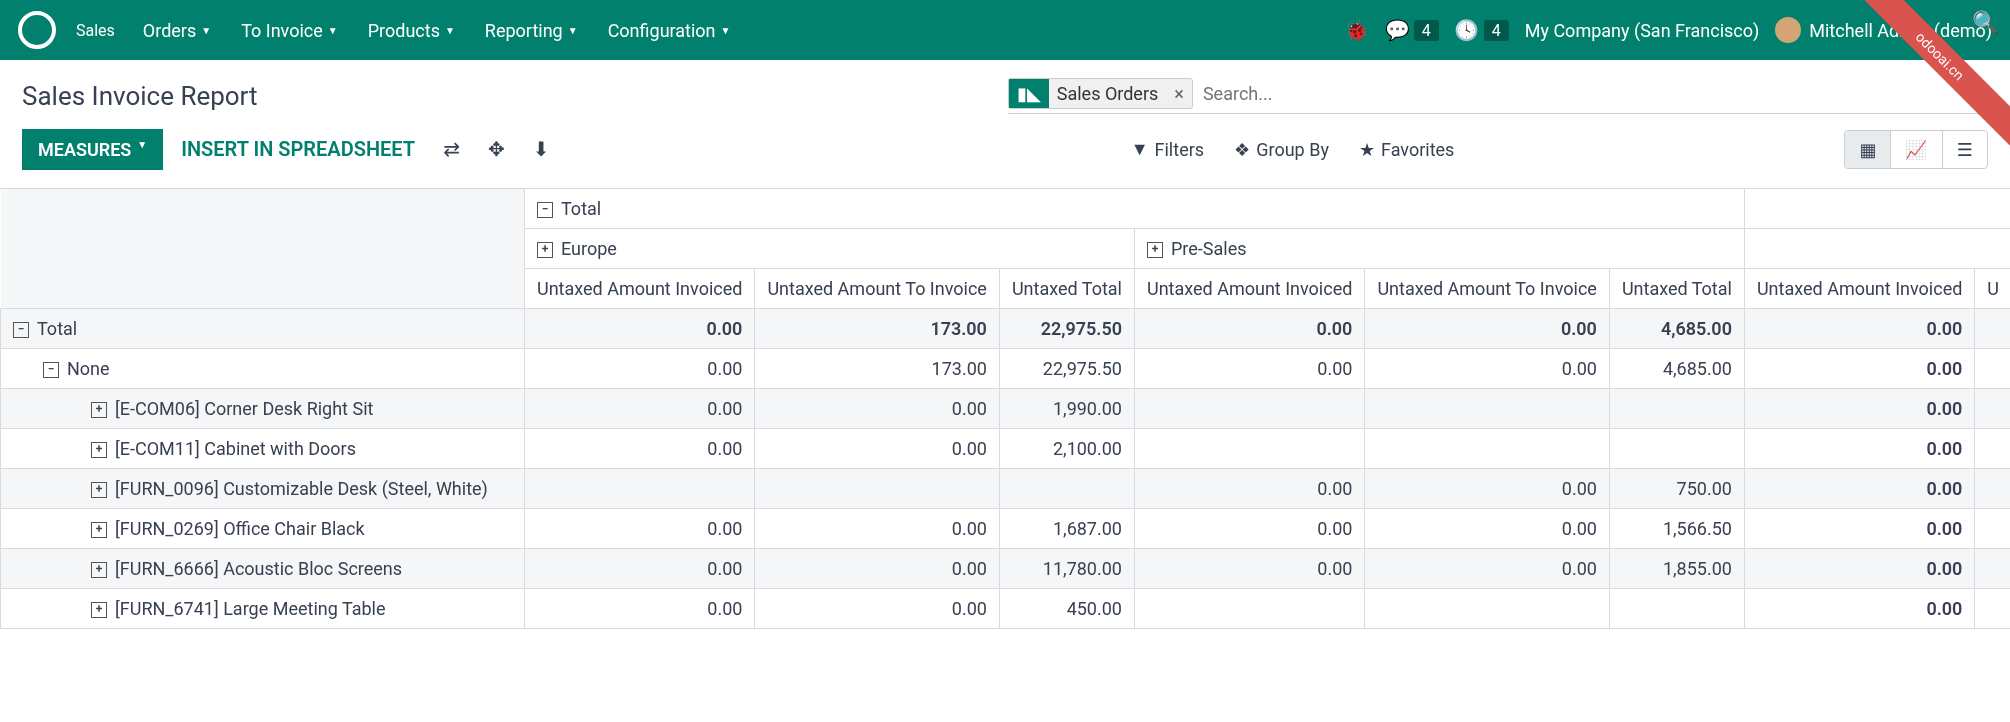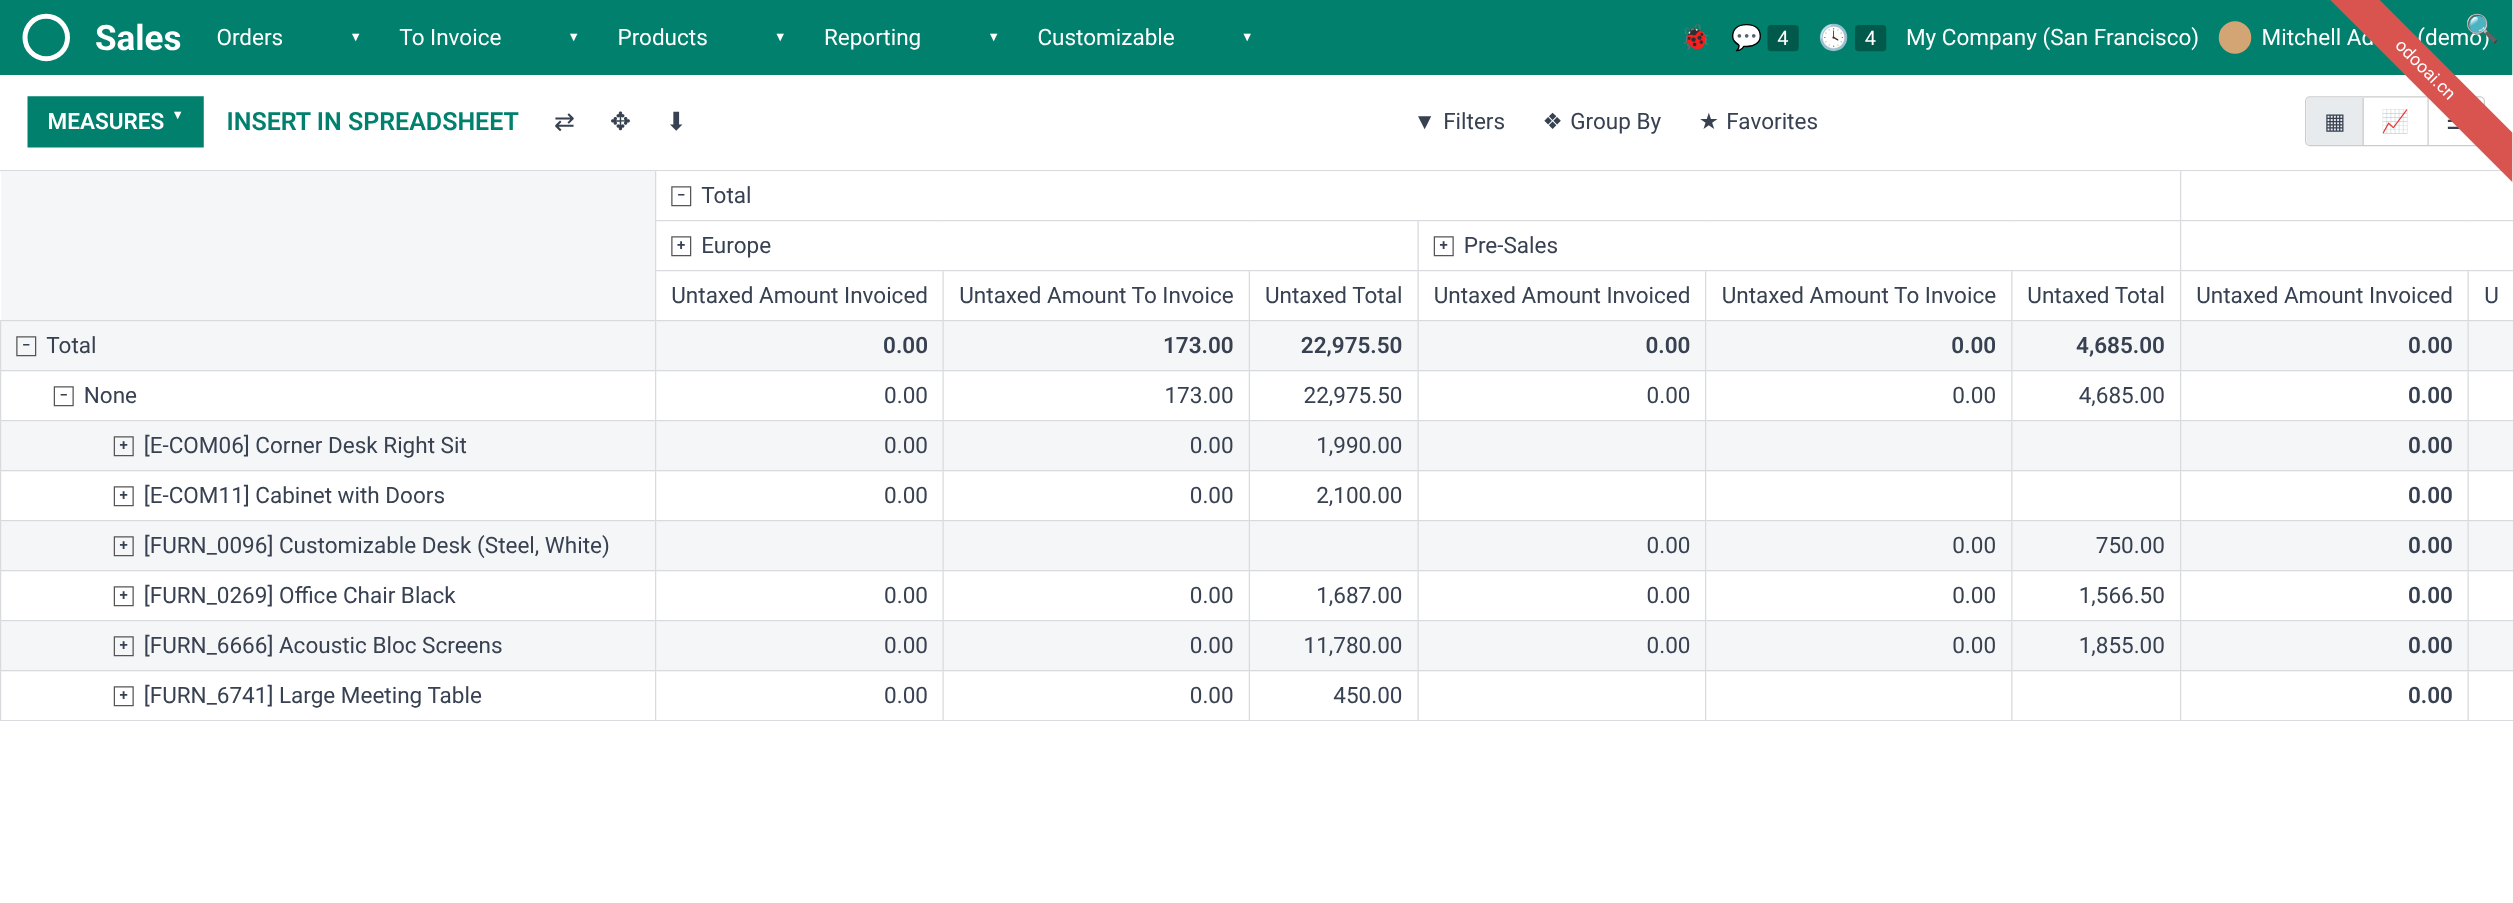--- a/index.html
+++ b/index.html
@@ -1,22 +1,22 @@
 <!DOCTYPE html>
 <html><head>
 <meta charset="utf-8">
 <style>
 * { margin:0; padding:0; box-sizing:border-box; font-family:-apple-system,BlinkMacSystemFont,"Segoe UI",Roboto,sans-serif; }
 body { background:#fff; width:2010px; height:722px; overflow:hidden; position:relative; }
 
 
 .navbar { background:#00806d; height:60px; display:flex; align-items:center; padding:0 18px; color:#fff; }
 .logo { width:38px; height:38px; border-radius:50%; border:4px solid #fff; margin-right:20px; display:flex; align-items:center; justify-content:center; }
-.app-name { font-size:28px; font-weight:700; margin-right:28px; }
-.nav-item { font-size:18px; margin-right:30px; display:flex; align-items:center; cursor:pointer;gap:48px; }
+.app-name { font-size:16px; font-weight:400; margin-right:28px; }
+.nav-item { font-size:18px; margin-right:30px; display:flex; align-items:center; cursor:pointer; }
 .nav-item .caret { margin-left:5px; font-size:10px; }
 .nav-right { margin-left:auto; display:flex; align-items:center; gap:16px; }
 .nav-icon { font-size:20px; display:flex; align-items:center; gap:4px; }
 .badge { background:#00594b; padding:1px 8px; border-radius:3px; font-size:16px; }
 .company { font-size:18px;text-align:right; }
 .avatar { width:26px; height:26px; border-radius:50%; background:#d4a574; }
 .user { font-size:18px; display:flex; align-items:center; gap:8px; }
 
 
 .ribbon { position:absolute; top:0; right:0; width:200px; height:200px; overflow:hidden; pointer-events:none; }
@@ -76,41 +76,52 @@
     </div>
   <div class="nav-item">
       <span>Products</span>
       <span class="caret">▼</span>
     </div>
   <div class="nav-item">
       <span>Reporting</span>
       <span class="caret">▼</span>
     </div>
   <div class="nav-item">
-      <span>Customizable</span>
+      <span>Configuration</span>
       <span class="caret">▼</span>
     </div>
   <div class="nav-right">
     <div class="nav-icon">🐞</div>
     <div class="nav-icon">💬<span class="badge">4</span></div>
     <div class="nav-icon">🕓<span class="badge">4</span></div>
     <div class="company">My Company (San Francisco)</div>
     <div class="user">
         <span class="avatar"></span>
         <span>Mitchell Admin (demo)</span>
       </div>
   </div>
 </div>
 
 <div class="ribbon">
   <div class="ribbon-band">odooai.cn</div>
 </div>
 <div class="ribbon-search">🔍</div>
 
 <div class="control-panel">
+  <div class="cp-top">
+    <div class="page-title">Sales Invoice Report</div>
+    <div class="search-wrap">
+      <div class="filter-tag">
+        <span class="ficon">▮◣</span>
+        <span class="ftext">Sales Orders</span>
+        <span class="fclose">×</span>
+      </div>
+      <input class="search-input" placeholder="Search..." style="">
+    </div>
+  </div>
   <div class="cp-bottom">
     <button class="btn-measures">
         <span>MEASURES</span> 
         <span style="font-size:10px">▼</span>
       </button>
     <span class="btn-spreadsheet">INSERT IN SPREADSHEET</span>
     <span class="tool-icon">⇄</span>
     <span class="tool-icon">✥</span>
     <span class="tool-icon">⬇</span>
     <div class="cp-bottom-right">

